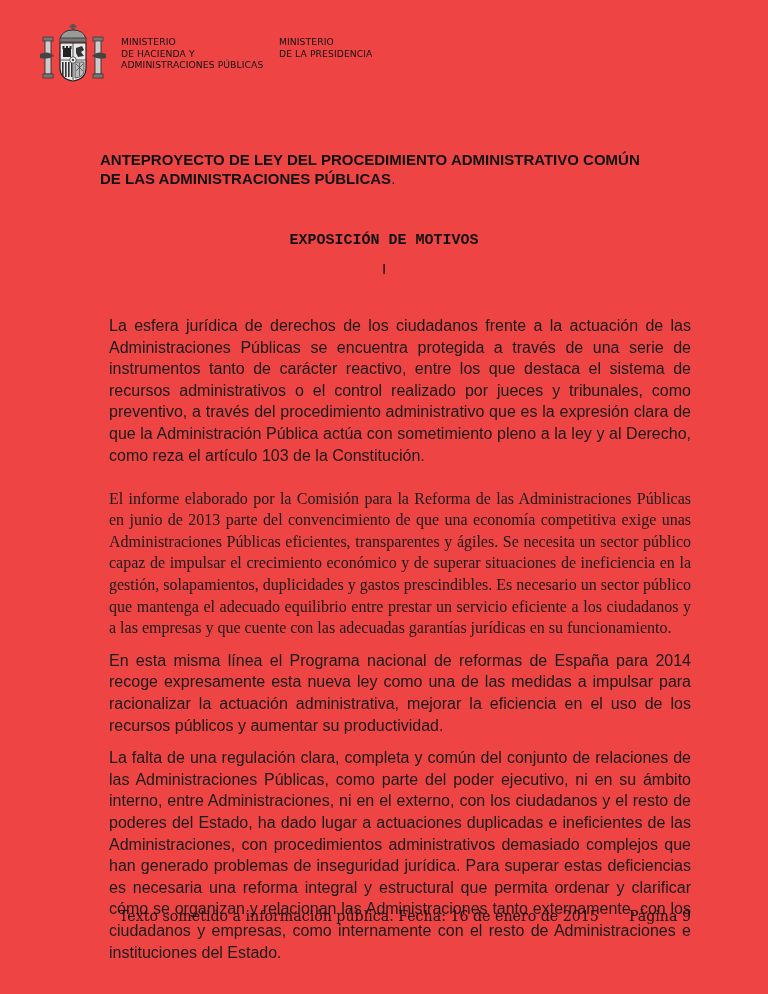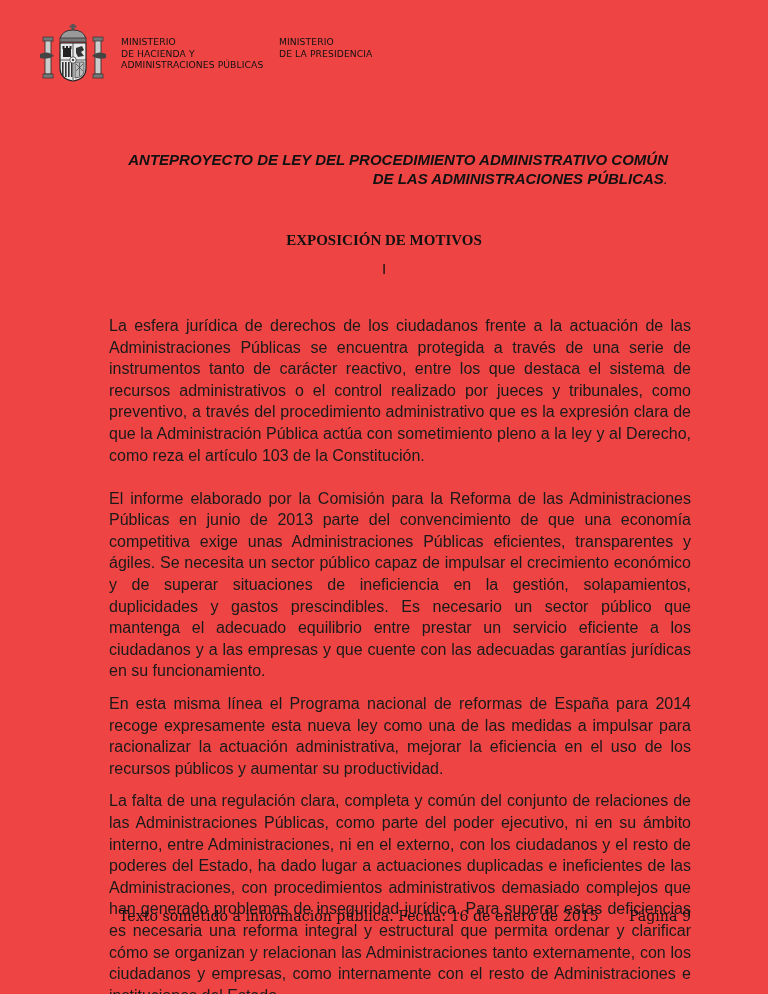--- a/index.html
+++ b/index.html
@@ -6,29 +6,29 @@
     body { width: 768px; height: 994px; position: relative; overflow: hidden; color: #1a1a1a; }
     .page { position: absolute; left: 0; top: 0; width: 768px; height: 994px; background: #ef4444; }
 
     .header { position: absolute; left: 38px; top: 24px; width: 400px; height: 66px; }
     .coat { position: absolute; left: 0; top: 0; width: 72px; height: 62px; }
     .ministry { position: absolute; top: 12px; font-family: "DejaVu Sans", sans-serif; font-size: 9.2px; line-height: 11.6px; color: #111; letter-spacing: 0.1px; }
     .ministry.m1 { left: 83px; }
     .ministry.m2 { left: 241px; }
     .ministry span { display: block; }
 
-    .title { position: absolute; left: 100px; width: 568px; top: 150px; text-align: right; font-family: "Liberation Sans", sans-serif; font-weight: bold; font-size: 15px; line-height: 19px; color: #111; font-style: italic; }
+    .title { position: absolute; left: 100px; width: 568px; top: 150px; text-align: left; font-family: "Liberation Sans", sans-serif; font-weight: bold; font-size: 15px; line-height: 19px; color: #111; }
     .title .period { font-weight: normal; }
 
-    .section-heading { position: absolute; left: 100px; width: 568px; top: 231px; text-align: center; font-family: Liberation Serif, serif; font-weight: bold; font-size: 15px; line-height: 19px; color: #111; }
+    .section-heading { position: absolute; left: 100px; width: 568px; top: 231px; text-align: center; font-family: Liberation Mono, monospace; font-weight: bold; font-size: 15px; line-height: 19px; color: #111; }
     .roman { position: absolute; left: 100px; width: 568px; top: 259px; text-align: center; font-family: "Liberation Sans", sans-serif; font-size: 15px; line-height: 19px; color: #111; }
 
     .body-text { position: absolute; left: 109px; width: 582px; top: 287px; font-family: "Liberation Sans", sans-serif; font-size: 16px; line-height: 21.6px; color: #1a1a1a; margin-top: 28px; }
     .body-text p { margin: 0; text-align: justify; text-align-last: left; }
-    .body-text p.p2 { margin-top: 21.5px; }
+    .body-text p.p2 { margin-top: 21.5px; font-family: Liberation Serif, serif; }
     .body-text p.p3 { margin-top: 11px; }
     .body-text p.p4 { margin-top: 11px; }
 
     .footer { position: absolute; left: 109px; width: 582px; top: 906px; font-family: "DejaVu Serif", serif; font-size: 14.2px; line-height: 20px; color: #111; }
     .footer .left { position: absolute; left: 0; top: 0; white-space: nowrap; margin-left: 10px; }
     .footer .right { position: absolute; right: 0; top: 0; white-space: nowrap; }
   </style>
 </head>
 <body>
 

